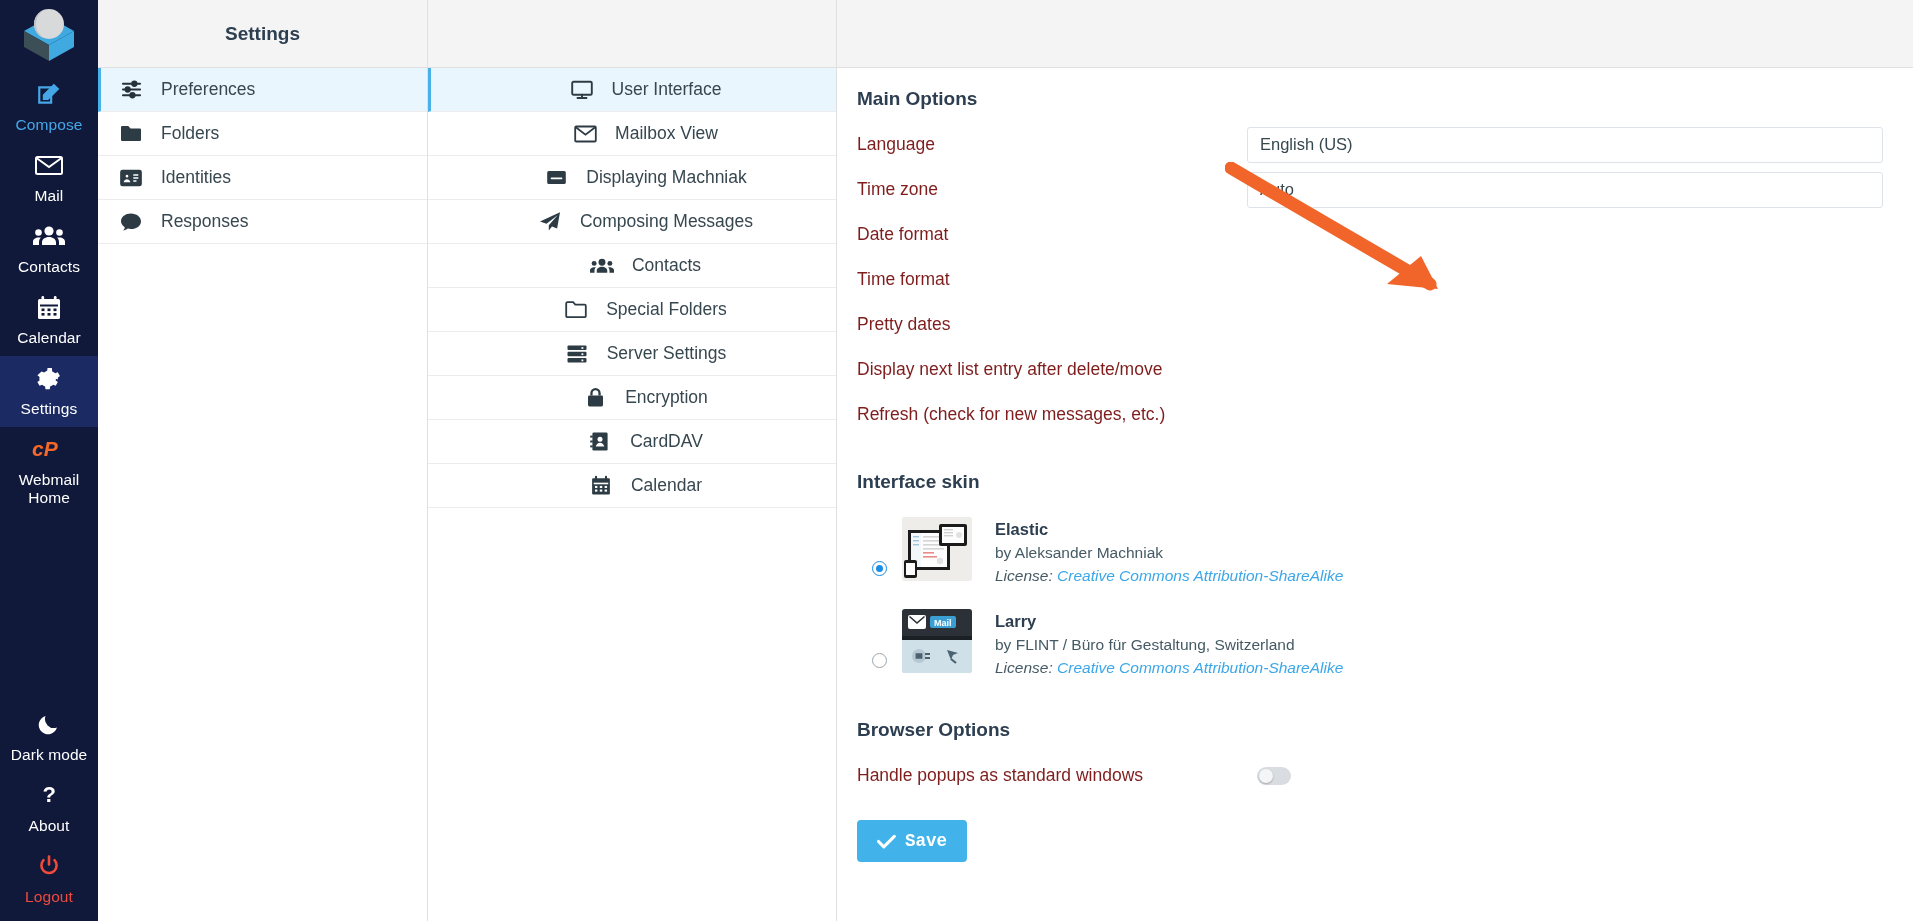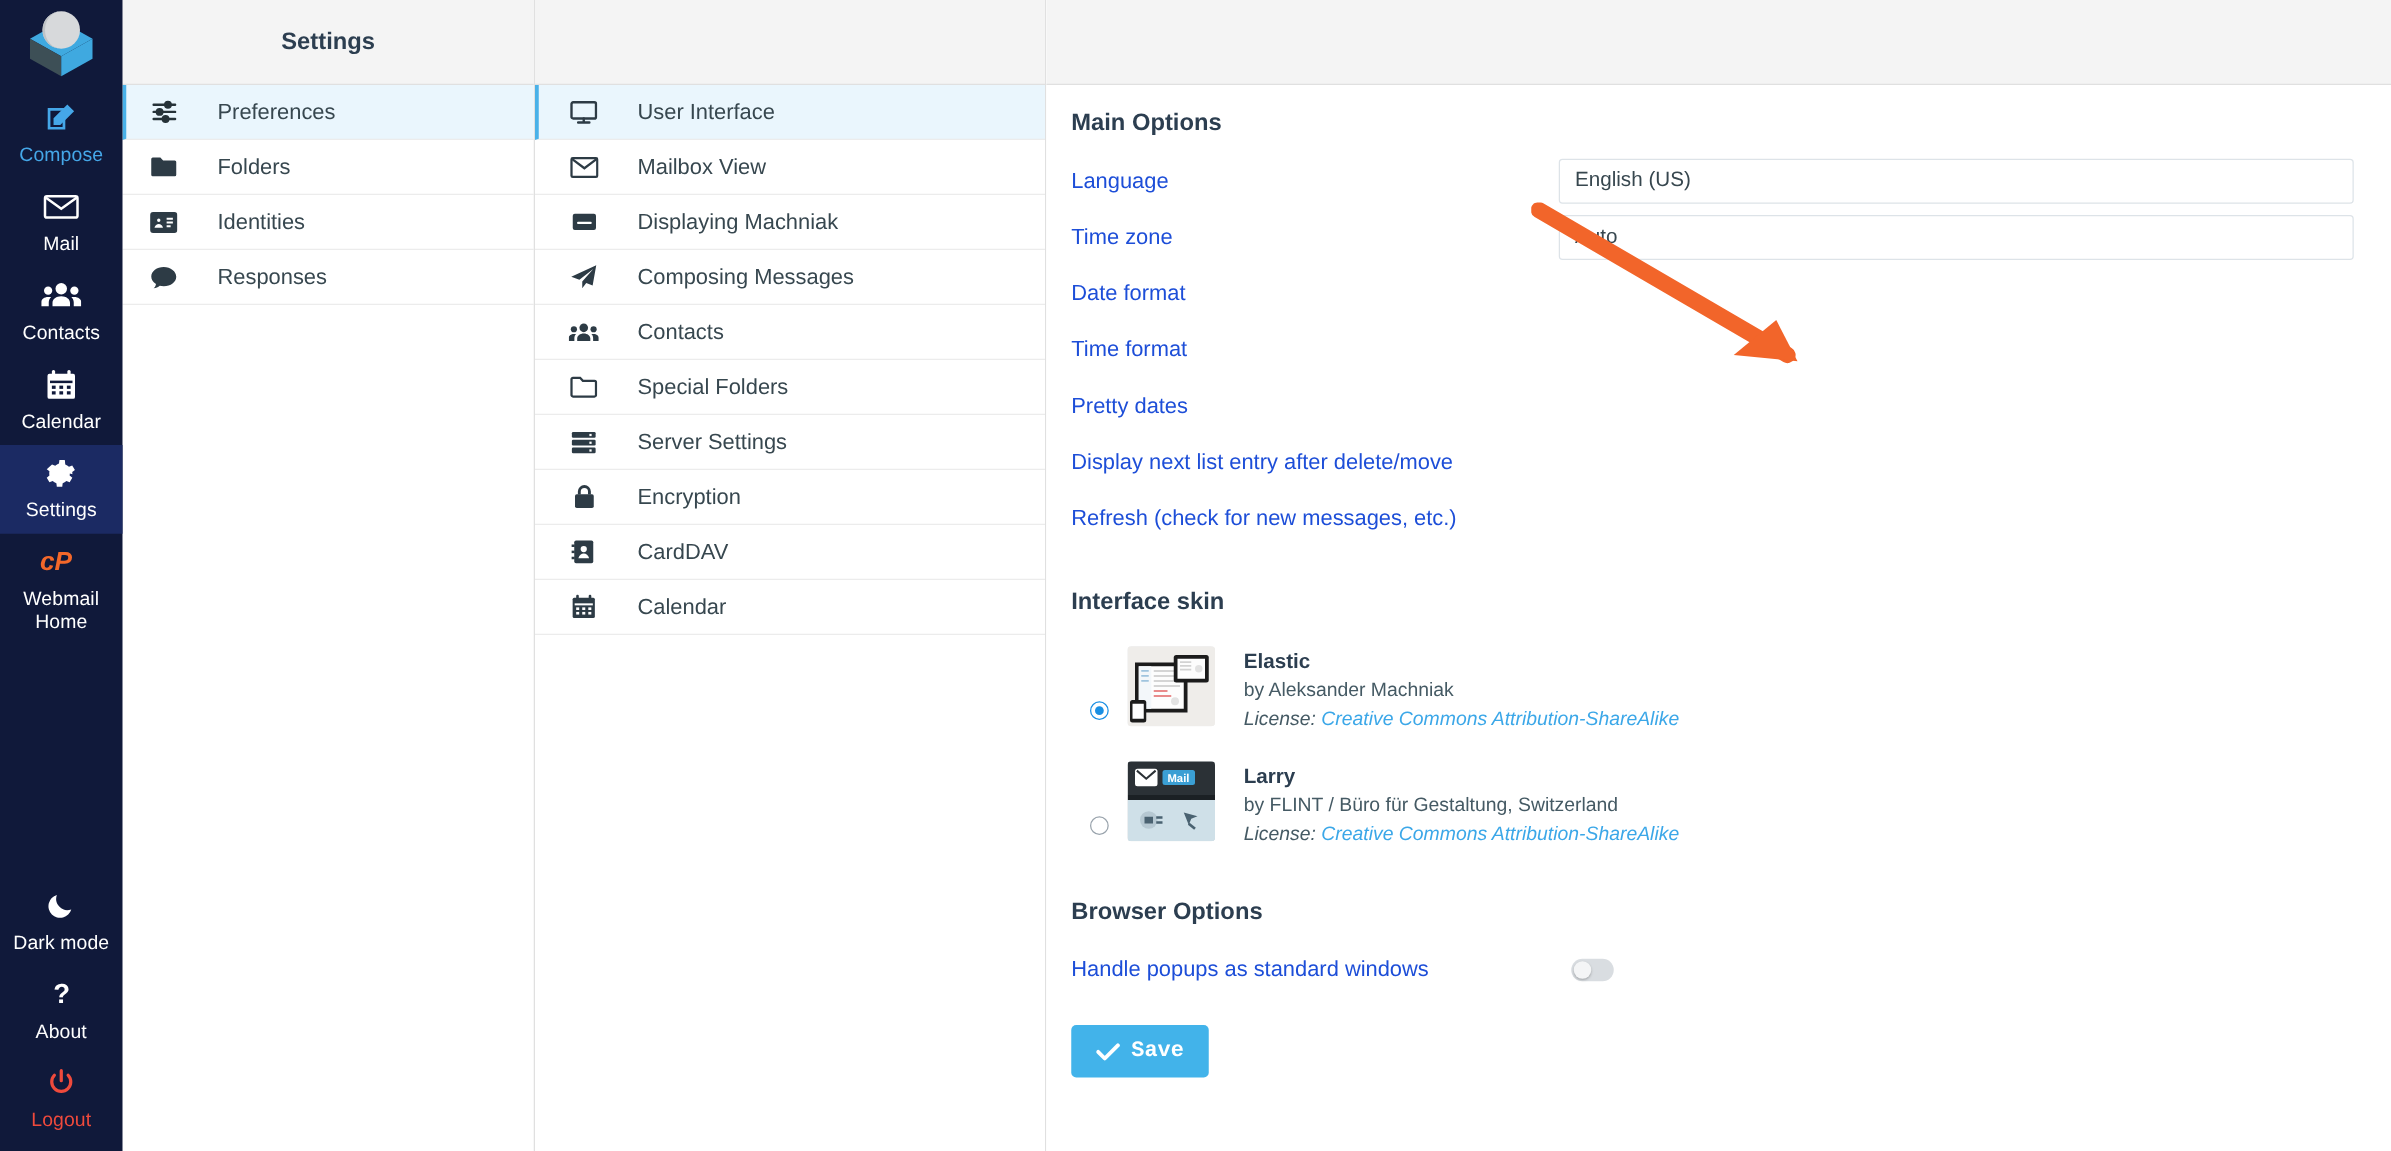--- a/index.html
+++ b/index.html
@@ -38,53 +38,53 @@
   .col-settings {
     width: 330px; flex: 0 0 330px; background: #fff;
     border-right: 1px solid #e0e0e0;
   }
   .col-header {
     height: 68px; background: #f4f4f4; border-bottom: 1px solid #e0e0e0;
     display: flex; align-items: center; justify-content: center;
     font-size: 19px; font-weight: bold; color: #2c3e50;
   }
   .list-row {
-    display: flex; align-items: center; gap: 30px;
+    display: flex; align-items: center; gap: 17px;
     height: 44px; padding: 0 0 0 20px;
     border-bottom: 1px solid #ececec; cursor: pointer;
     font-size: 17.5px; color: #37474f;
   }
   .list-row .ic { width: 26px; display:flex; justify-content:center; }
   .list-row.selected { background: #eaf6fd; border-left: 3px solid #49b1e8; padding-left: 17px; }
 
   
   .col-sections {
     width: 409px; flex: 0 0 409px; background: #fff;
     border-right: 1px solid #e0e0e0;
   }
   .col-sections .col-header { border-right: 0; }
-  .col-sections .list-row { padding-left: 26px; }
+  .col-sections .list-row { padding-left: 26px; justify-content: center; }
   .col-sections .list-row.selected { padding-left: 23px; }
 
   
   .col-content { flex: 1 1 auto; background: #fff; position: relative; overflow: hidden; }
   .content-header { height: 68px; background: #f4f4f4; border-bottom: 1px solid #e0e0e0; }
   .content-body { padding: 20px 0 0 0; }
 
   .sec-title {
     font-size: 19px; font-weight: bold; color: #2c3e50;
     margin: 0 0 12px 20px; padding-left: 0;
   }
   .fieldset { margin-bottom: 10px; }
   .form-row {
     display: flex; align-items: center; min-height: 45px;
     padding-left: 20px;
   }
   .form-row .lbl {
-    flex: 0 0 390px; font-size: 17.5px; color: #1d4ed8;
+    flex: 0 0 390px; font-size: 17.5px; color: #7f1d1d;
   }
   .form-row .ctrl { flex: 1 1 auto; padding-right: 30px; max-width: 780px; }
   .sel-box {
     width: 100%; height: 36px; border: 1px solid #dde3e8; border-radius: 3px;
     background: #fff; display: flex; align-items: center;
     padding: 0 12px; font-size: 16.5px; color: #37474f; cursor: pointer;
   }
 
   
   .skin-row { display: flex; align-items: flex-start; padding: 12px 0 12px 20px; }

